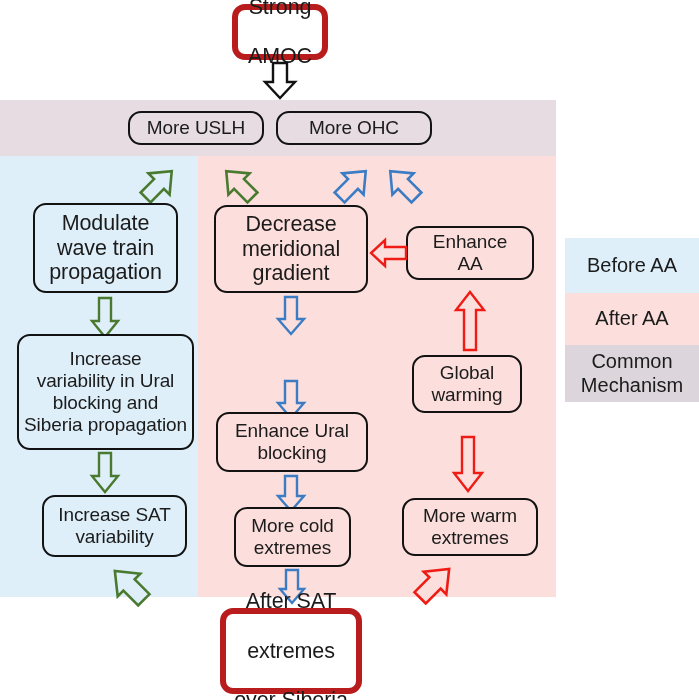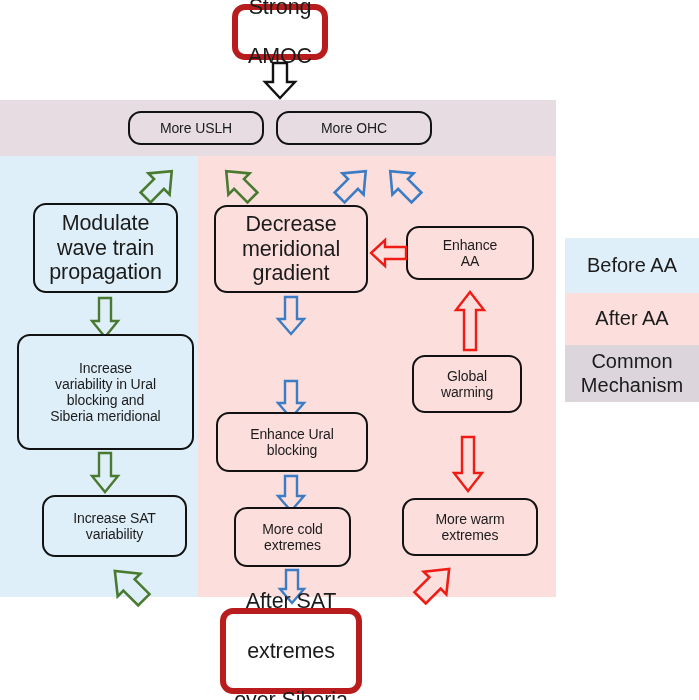--- a/index.html
+++ b/index.html
@@ -47,21 +47,21 @@
   .nb-red {        
     border: 6px solid #b91c1c;
     border-radius: 13px;
     background: #ffffff;
   }
   .fill-blue { background: #deeff9; }
   .fill-pink { background: #fcdfdc; }
   .fill-gray { background: #e6dce2; }
 
   .f22 { font-size: 21.5px; }
-  .f21 { font-size: 14px; }
+  .f21 { font-size: 19px; }
 
   
   #legend { position: absolute; left: 565px; top: 238px; width: 134px; height: 164px; }
   .legend-row {
     position: absolute;
     left: 0;
     width: 134px;
     display: flex;
     align-items: center;
     justify-content: center;
@@ -132,21 +132,21 @@
   </div>
 
   <svg class="arrow" style="left:90px; top:297px;" width="30" height="42" viewBox="0 0 30 42">
     <polygon points="9,1 21,1 21,24 28,24 15,40 2,24 9,24" fill="#deeff9" stroke="#4a7a30" stroke-width="2.4" stroke-linejoin="miter"></polygon>
   </svg>
 
   <div class="node nb fill-blue f21" style="left:17px; top:334px; width:177px; height:116px;">
     <span style="white-space:pre-line;">Increase
 variability in Ural
 blocking and
-Siberia meridional</span>
+Siberia propagation</span>
   </div>
 
   <svg class="arrow" style="left:90px; top:452px;" width="30" height="42" viewBox="0 0 30 42">
     <polygon points="9,1 21,1 21,24 28,24 15,40 2,24 9,24" fill="#deeff9" stroke="#4a7a30" stroke-width="2.4" stroke-linejoin="miter"></polygon>
   </svg>
 
   <div class="node nb fill-blue f21" style="left:42px; top:495px; width:145px; height:62px;">
     <span style="white-space:pre-line;">Increase SAT
 variability</span>
   </div>

